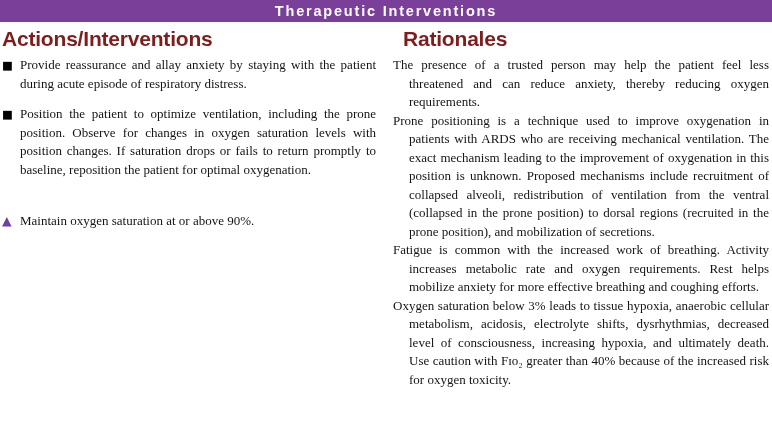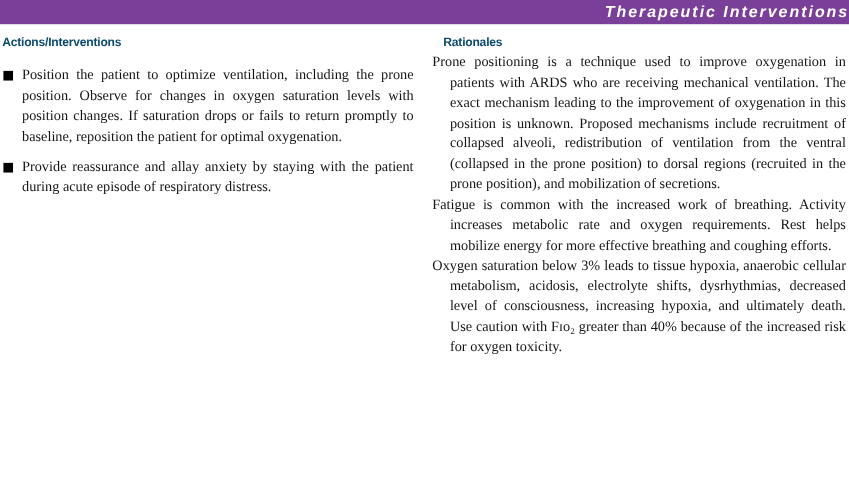--- a/index.html
+++ b/index.html
@@ -3,33 +3,33 @@
 <meta charset="utf-8">
 <style>
   html,body { margin:0; padding:0; background:#ffffff; }
   .page {
     position:relative; width:772px; height:437px; overflow:hidden;
     background:#ffffff; font-family:"Liberation Serif","DejaVu Serif",serif;
     color:#141414;
   }
   .banner {
     height:22px; width:100%;
-    display:flex; align-items:center; justify-content:flex-end;font-style:italic;
+    display:flex; align-items:center; justify-content:center;
   }
   .banner-title {
     font-family:"Liberation Sans","DejaVu Sans",sans-serif;
     font-weight:bold; font-size:14.5px; letter-spacing:1.8px; line-height:22px;
   }
   .content { display:flex; padding:0 3px 0 2px; }
   .col-left  { width:374px; margin-right:17px; flex:none; }
   .col-right { width:376px; flex:none; }
   .col-header {
     font-family:"Liberation Sans","DejaVu Sans",sans-serif;
-    font-weight:bold; font-size:11px; letter-spacing:-0.2px;
-    margin-top:9px; height:16px; line-height:16px; color:#0c4a6e;
+    font-weight:bold; font-size:21px; letter-spacing:-0.2px;
+    margin-top:9px; height:16px; line-height:16px; color:#7f1d1d;
   }
   .col-header-right { margin-left:10px; }
   .body-text {
     font-size:13px; line-height:18.5px; text-align:justify;
   }
   .item { padding-left:18px; text-indent:-18px; margin:0; }
   .item-first { margin-top:9px; }
   .item-2 { margin-top:12px; }
   .item-3 { margin-top:60px; }
   .item-4 { margin-top:33px; }
@@ -49,29 +49,31 @@
 
   <div class="banner" style="background-color: rgb(122, 63, 153);">
     <span class="banner-title" style="color: rgb(255, 255, 255);">Therapeutic Interventions</span>
   </div>
 
   <div class="content">
 
     <div class="col-left">
       <div class="col-header">Actions/Interventions</div>
 
+      <p class="item item-first body-text"><span class="marker" style="color: rgb(0, 0, 0);">■</span><span>Provide reassurance and allay anxiety by staying with the patient during acute episode of respiratory distress.</span></p>
+
       <p class="item item-2 body-text"><span class="marker" style="color: rgb(0, 0, 0);">■</span><span>Position the patient to optimize ventilation, including the prone position. Observe for changes in oxygen saturation levels with position changes. If saturation drops or fails to return promptly to baseline, reposition the patient for optimal oxygenation.</span></p>
 
-      <p class="item item-first body-text"><span class="marker" style="color: rgb(0, 0, 0);">■</span><span>Provide reassurance and allay anxiety by staying with the patient during acute episode of respiratory distress.</span></p>
 
-
+      <p class="item item-4 body-text"><span class="marker marker-tri" style="color: rgb(110, 63, 165);">▲</span><span>Maintain oxygen saturation at or above 90%.</span></p>
     </div>
 
     <div class="col-right">
       <div class="col-header col-header-right">Rationales</div>
 
+      <p class="para para-first body-text">The presence of a trusted person may help the patient feel less threatened and can reduce anxiety, thereby reducing oxygen requirements.</p>
       <p class="para body-text">Prone positioning is a technique used to improve oxygenation in patients with ARDS who are receiving mechanical ventilation. The exact mechanism leading to the improvement of oxygenation in this position is unknown. Proposed mechanisms include recruitment of collapsed alveoli, redistribution of ventilation from the ventral (collapsed in the prone position) to dorsal regions (recruited in the prone position), and mobilization of secretions.</p>
-      <p class="para body-text">Fatigue is common with the increased work of breathing. Activity increases metabolic rate and oxygen requirements. Rest helps mobilize energy for more effective breathing and coughing efforts.</p>
+      <p class="para body-text">Fatigue is common with the increased work of breathing. Activity increases metabolic rate and oxygen requirements. Rest helps mobilize anxiety for more effective breathing and coughing efforts.</p>
       <p class="para body-text">Oxygen saturation below 3% leads to tissue hypoxia, anaerobic cellular metabolism, acidosis, electrolyte shifts, dysrhythmias, decreased level of consciousness, increasing hypoxia, and ultimately death. Use caution with Fɪᴏ₂ greater than 40% because of the increased risk for oxygen toxicity.</p>
     </div>
 
   </div>
 </div>
 
 </body></html>

